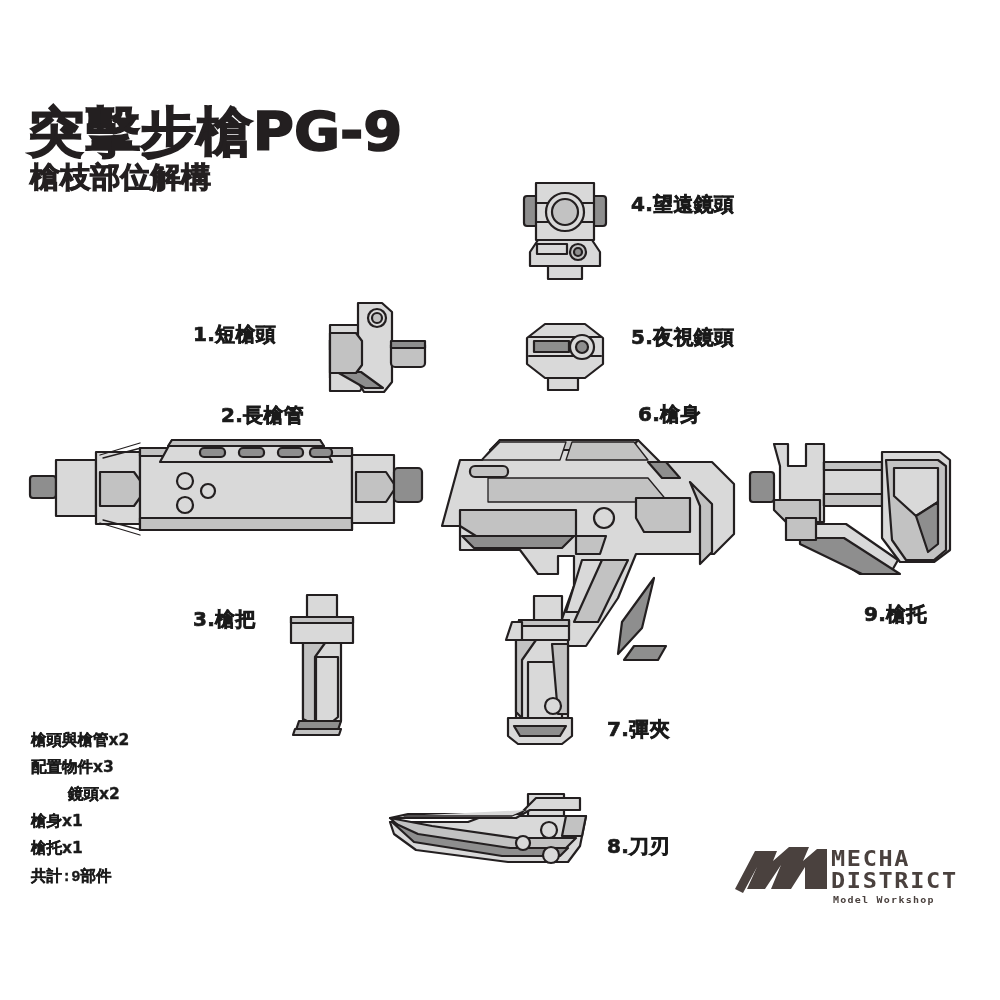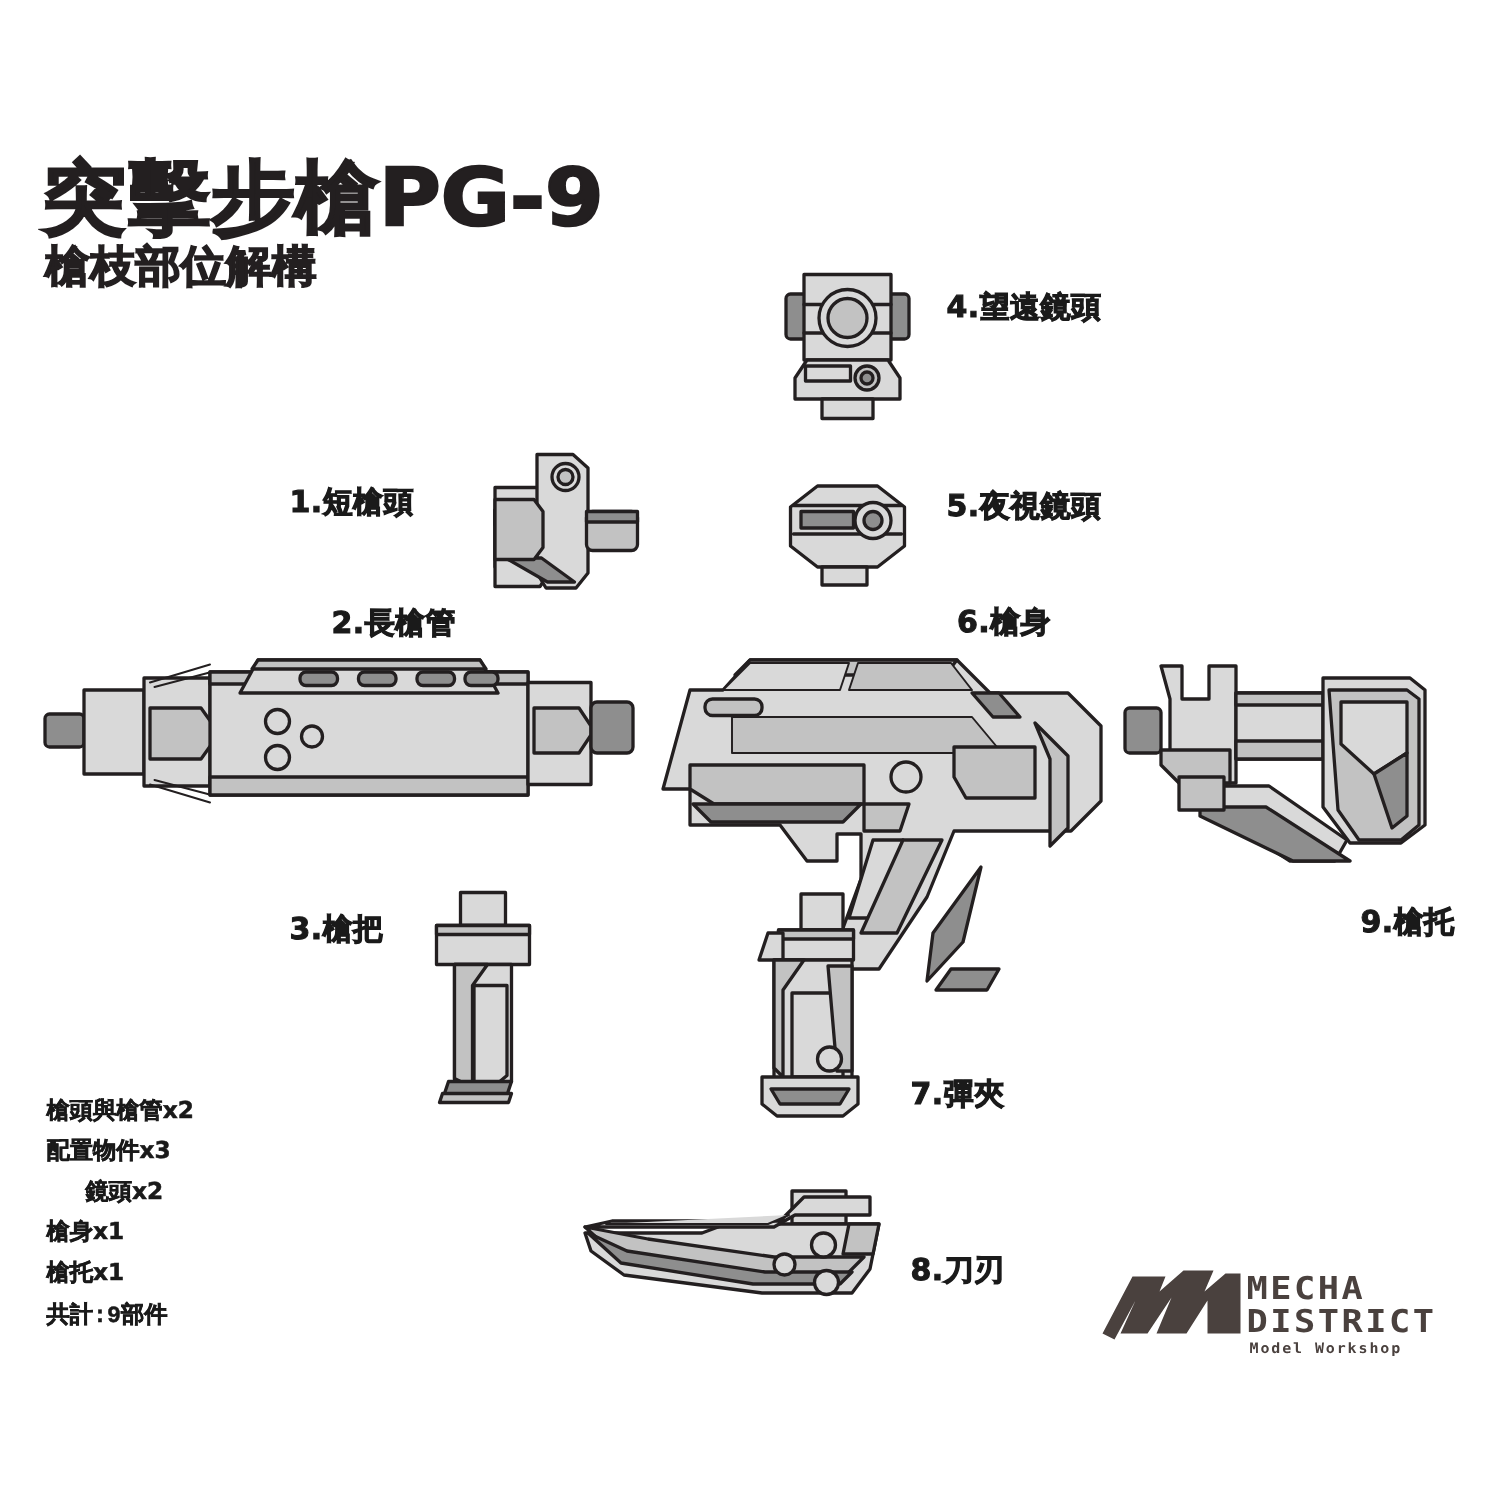--- a/index.html
+++ b/index.html
@@ -224,26 +224,26 @@
   </svg>
 
   <div class="plabel" style="left:193px;top:321px;">1.短槍頭</div>
   <div class="plabel" style="left:193px;top:402px;margin-left:28px;">2.長槍管</div>
   <div class="plabel" style="left:193px;top:606px;">3.槍把</div>
   <div class="plabel" style="left:631px;top:191px;">4.望遠鏡頭</div>
   <div class="plabel" style="left:631px;top:324px;">5.夜視鏡頭</div>
   <div class="plabel" style="left:638px;top:401px;">6.槍身</div>
   <div class="plabel" style="left:607px;top:716px;">7.彈夾</div>
   <div class="plabel" style="left:607px;top:833px;">8.刀刃</div>
-  <div class="plabel" style="left:864px;top:601px;margin-left:43px;">9.槍托</div>
+  <div class="plabel" style="left:864px;top:601px;">9.槍托</div>
 
   <div>
     <div class="bom" style="left:31px;top:730px;">槍頭與槍管x2</div>
     <div class="bom" style="left:31px;top:757px;">配置物件x3</div>
-    <div class="bom" style="left:29px;top:784px;padding-left:28px;">鏡頭x2</div>
+    <div class="bom" style="left:40px;top:784px;padding-left:28px;">鏡頭x2</div>
     <div class="bom" style="left:31px;top:811px;">槍身x1</div>
     <div class="bom" style="left:31px;top:838px;">槍托x1</div>
     <div class="bom" style="left:31px;top:866px;font-family:Liberation Mono, monospace;">共計:9部件</div>
   </div>
 
   <div id="logo">
     <svg width="95" height="62" viewBox="0 0 95 62">
       <path fill="#4a413e" d="M2 44 L22 6 h22 l-4 10 L56 2 h20 l-6 14 L84 4 h10 v40 h-22 v-22 l-14 22 h-20
                               l10 -24 l-16 24 h-18 l10 -22 l-14 26 z"></path>
     </svg>

